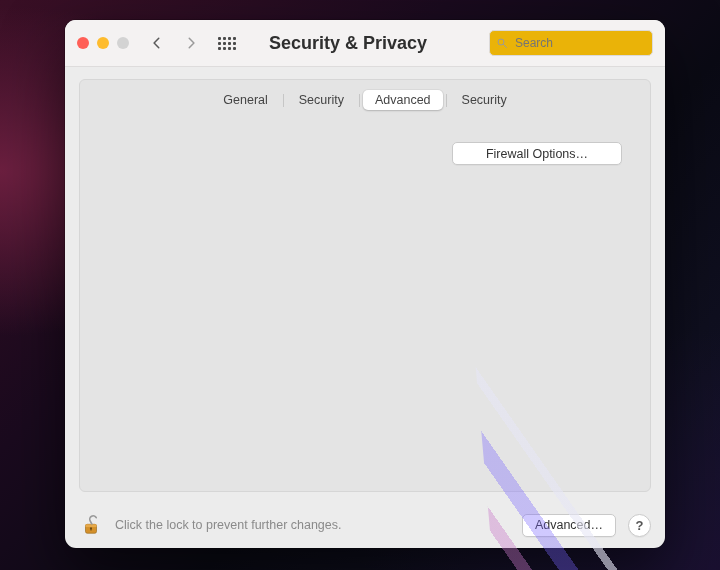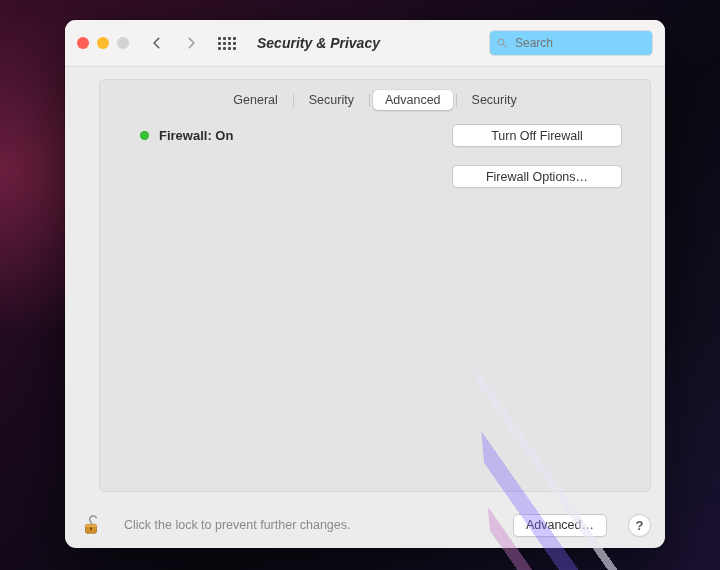--- a/index.html
+++ b/index.html
@@ -85,39 +85,38 @@
   .nav-btn.enabled { color:#5a5a5a; }
   .nav-btn svg { width:14px; height:14px; }
   .apps-icon {
     width:20px; height:20px;
     display:grid; grid-template-columns:repeat(4,3px); grid-template-rows:repeat(3,3px);
     gap:2px; align-content:center; justify-content:center;
     margin: 0 4px;
   }
   .apps-icon span { background:#4a4a4a; border-radius:1px; }
   .title {
-    font-weight:600; font-size:14px; color:#2f2f2f; margin-left:6px;
+    font-weight:600; font-size:18px; color:#2f2f2f; margin-left:18px;
     flex:0 0 auto;
-    font-style:italic;
   }
   .title-spacer { flex:1; }
   .search {
     width:150px; height:24px;
-    background:#7dd3fc; border:1px solid #dcdada; border-radius:5px;
+    background:#eab308; border:1px solid #dcdada; border-radius:5px;
     display:flex; align-items:center; padding:0 6px; gap:5px;
     color:#9a9a9a;
   }
   .search svg { width:12px; height:12px; flex:none; }
   .search input {
     border:none; background:transparent; outline:none;
     font-size:12px; color:#555; width:100%;
   }
   .content-wrap {
     flex:1; padding: 12px 14px 10px 14px;
-    display:flex; flex-direction:column;margin-left:20px;
+    display:flex; flex-direction:column;
   }
   .content {
     flex:1;
     background: var(--content-bg);
     border:1px solid #d6d6d6;
     border-radius:6px;
     display:flex; flex-direction:column;
     position:relative;
   }
   .tabs {
@@ -167,21 +166,21 @@
     margin-top:12px; padding-right:10px;
     font-size:12.5px; line-height:1.35; color:#3c3c3c;
   }
   .options-row {
     margin-top:18px; display:flex; justify-content:flex-end; padding-right:0;
   }
   .footer {
     height:46px;
     display:flex; align-items:center;
     padding: 0 14px;
-    gap:21px;
+    gap:12px;
   }
   .lock {
     width:24px; height:24px; display:flex; align-items:center; justify-content:center;
   }
   .lock svg { width:22px; height:22px; }
   .footer-text { color:#8a8a8a; font-size:12.5px; flex:1; }
   .help-btn {
     width:21px; height:21px; border-radius:50%;
     background:#fff; border:1px solid var(--btn-border);
     display:flex; align-items:center; justify-content:center;
@@ -250,27 +249,20 @@
             <div class="tabsep"></div>
             <div class="tab">Security</div>
             <div class="tabsep"></div>
             <div class="tab selected">Advanced</div>
             <div class="tabsep"></div>
             <div class="tab">Security</div>
           </div>
         </div>
 
         <div class="pane">
-          <div class="status-row">
-            <div class="status-left">
-              <div class="dot"></div>
-              <div class="status-label">Firewall: On</div>
-            </div>
-            <div class="btn">Turn Off Firewall</div>
-          </div>
 
 
           <div class="options-row">
             <div class="btn">Firewall Options…</div>
           </div>
         </div>
 
       </div>
     </div>
 

